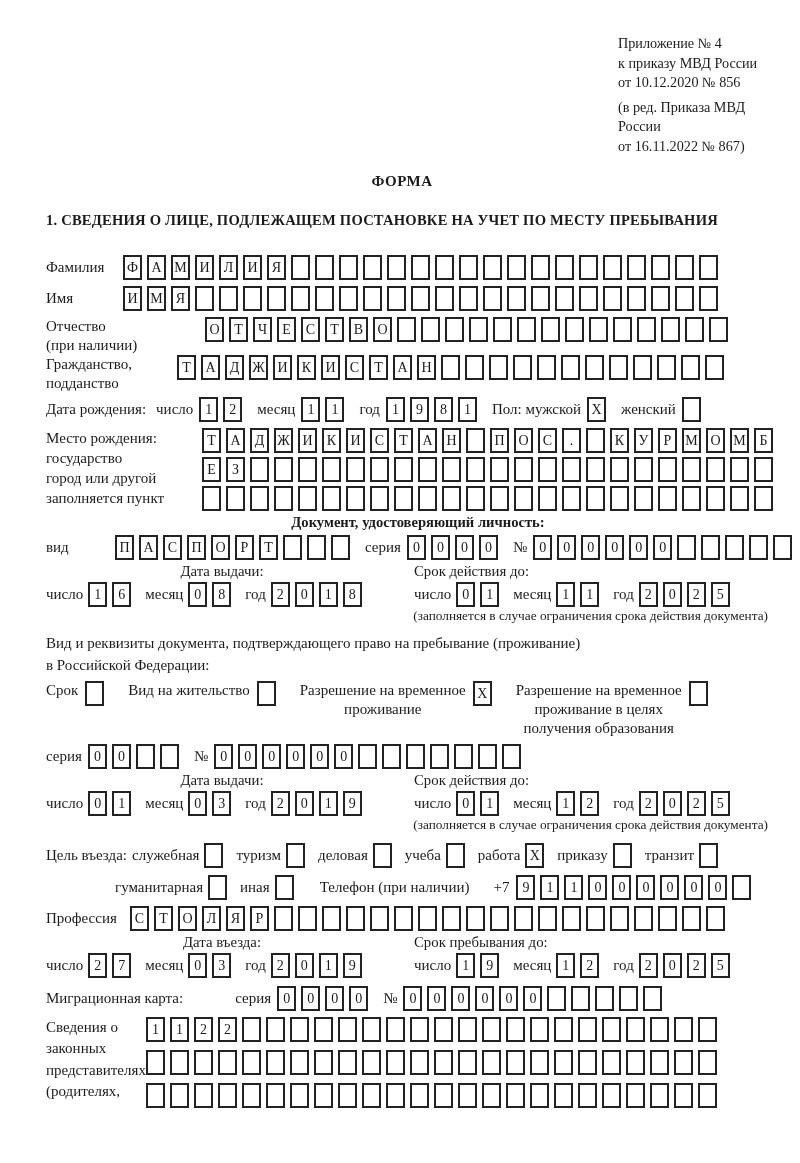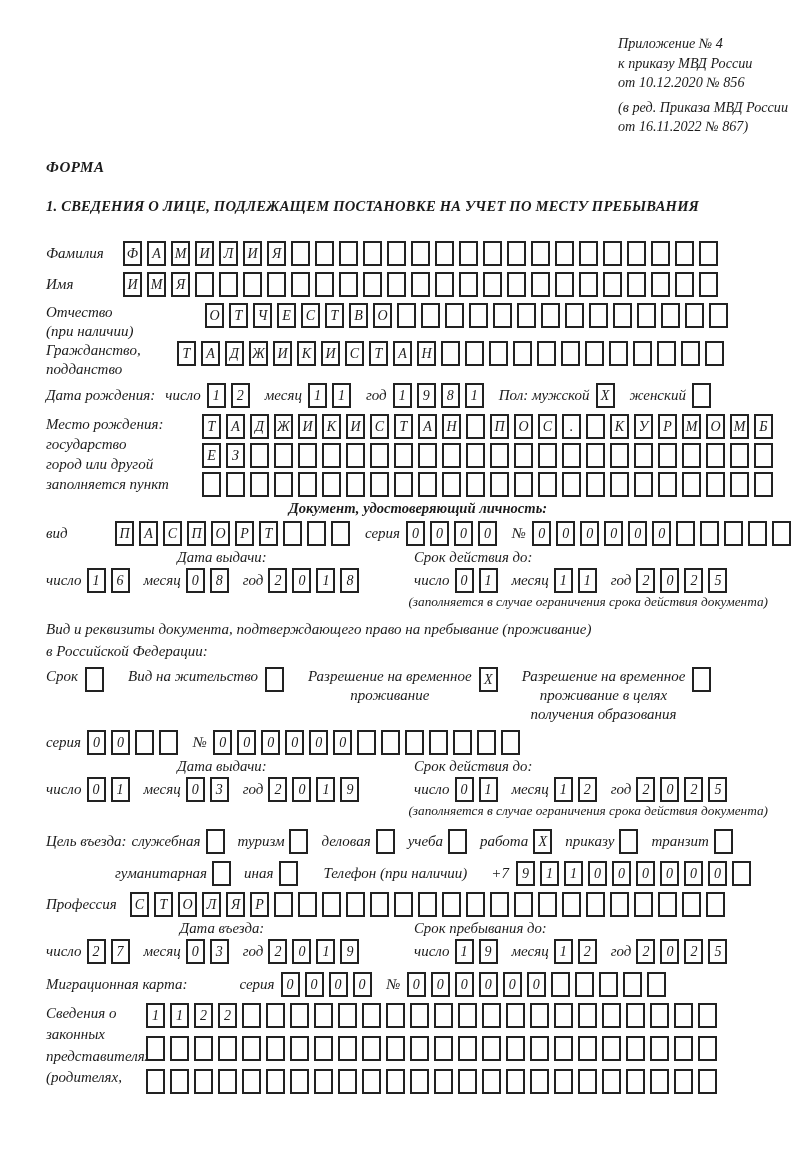--- a/index.html
+++ b/index.html
@@ -5,26 +5,26 @@
   * { box-sizing: border-box; margin: 0; padding: 0; }
   html, body { width: 800px; }
   body {
     height: 1163px;
     background: #ffffff;
     color: #1b1b1b;
     font-family: "Liberation Serif", serif;
     font-size: 15px;
     overflow: hidden;
   }
-  .page { position: relative; width: 800px; height: 1163px; padding: 34px 10px 0 46px; font-style: italic; }
+  .page { position: relative; width: 800px; height: 1163px; padding: 34px 10px 0 46px; }
 
   
   .hdr { margin-left: 572px; font-size: 14.2px; line-height: 1.38; }
   .hdr .gap { height: 5px; }
-  .forma { margin-top: 22px; padding-right: 32px; text-align: left; font-weight: bold; font-size: 15px; letter-spacing: .5px; }
+  .forma { margin-top: 16px; padding-right: 32px; text-align: center; font-weight: bold; font-size: 15px; letter-spacing: .5px; }
 
   
   .title { margin-top: 14px; text-align: center; font-weight: bold; font-size: 15.5px; line-height: 1.6; letter-spacing: .2px; }
   .uline { display: inline-block; width: 46px; height: 13px; border-bottom: 2.2px solid #3a3a3a; margin-left: 10px; }
 
   .sec { margin-top: 22px; font-weight: bold; font-size: 14.6px; letter-spacing: .2px; }
 
   
   .row { display: flex; align-items: flex-start; }
   .row.vc { align-items: center; }

